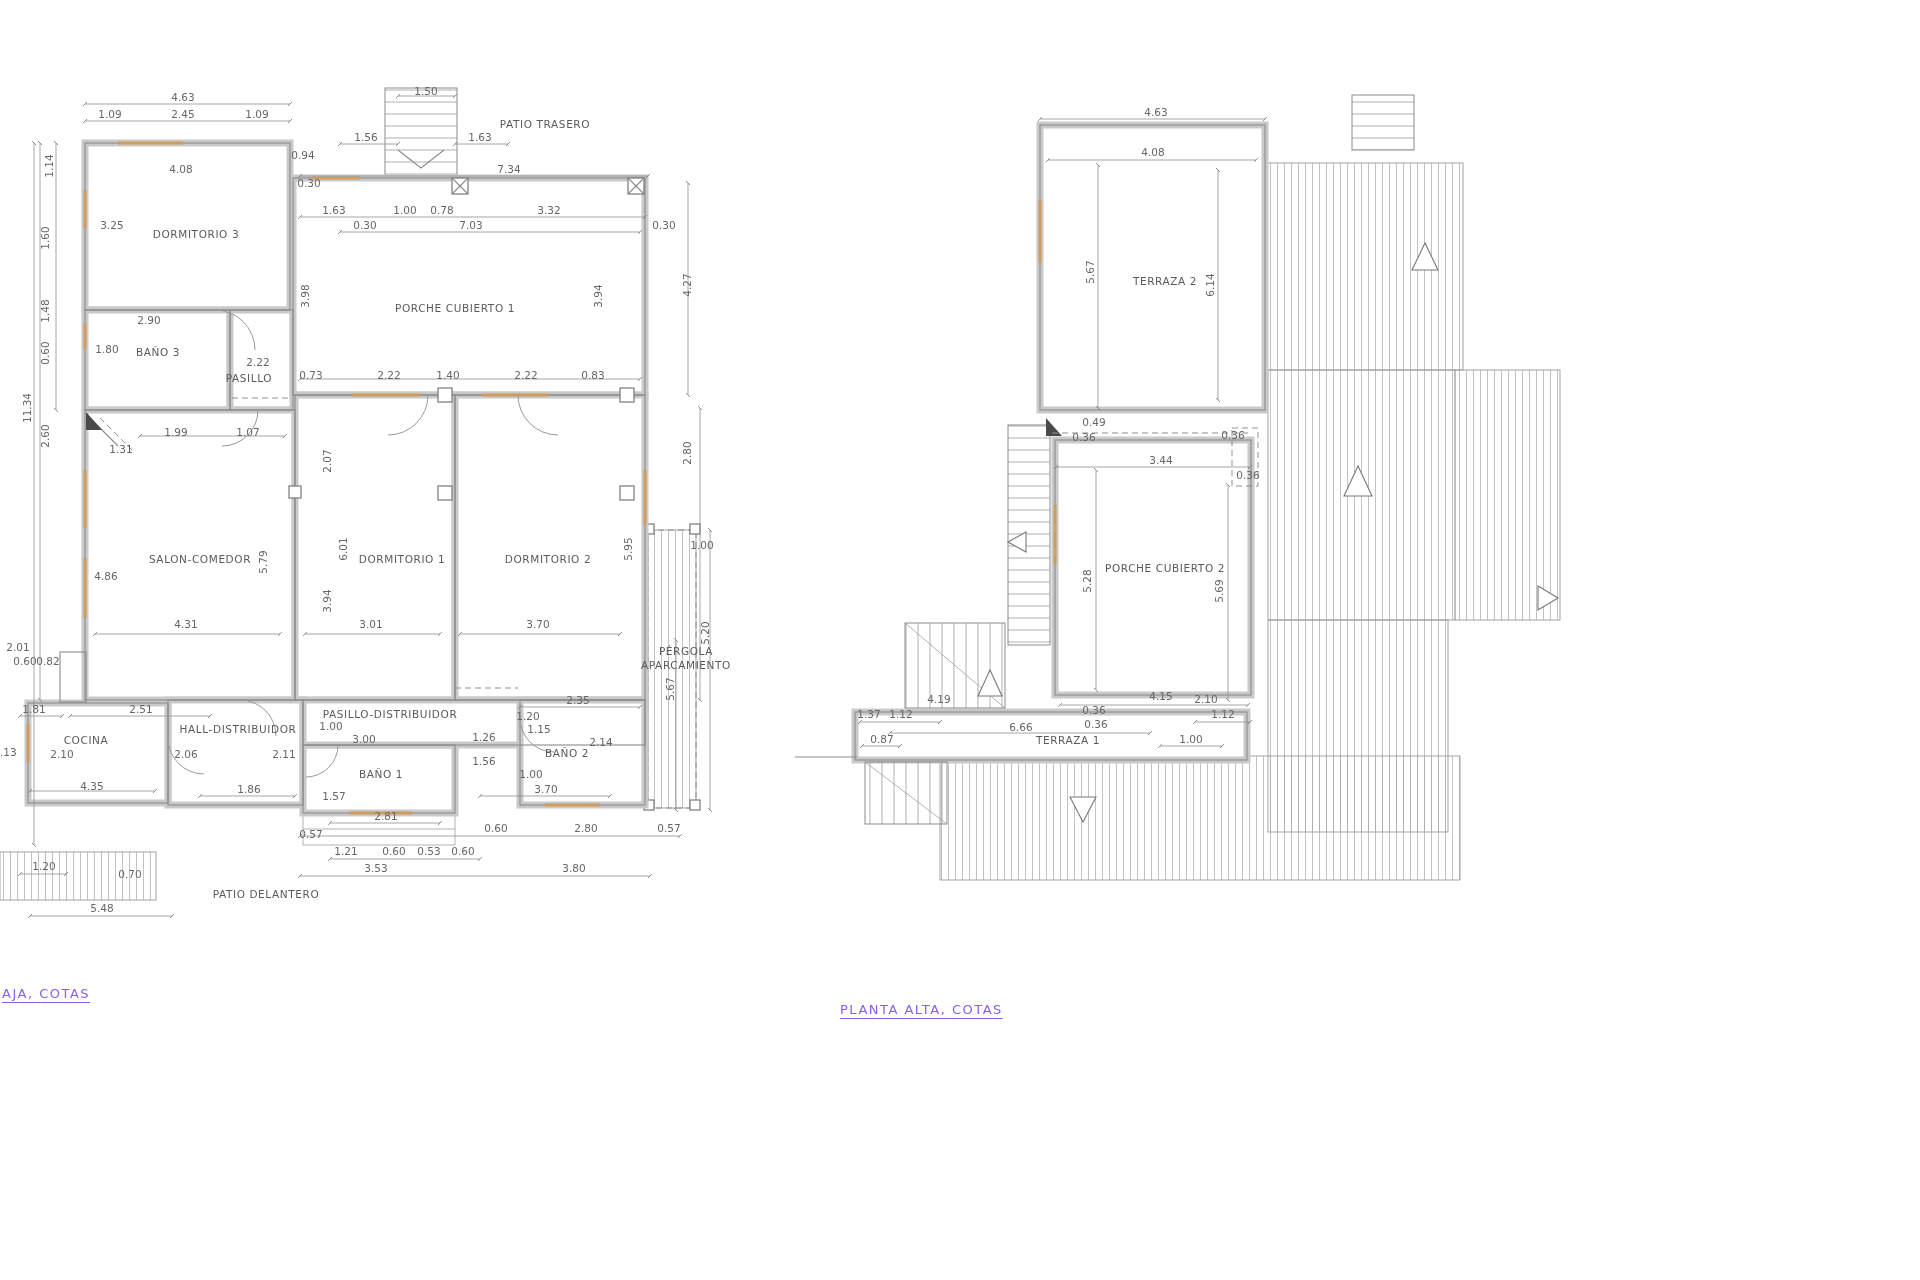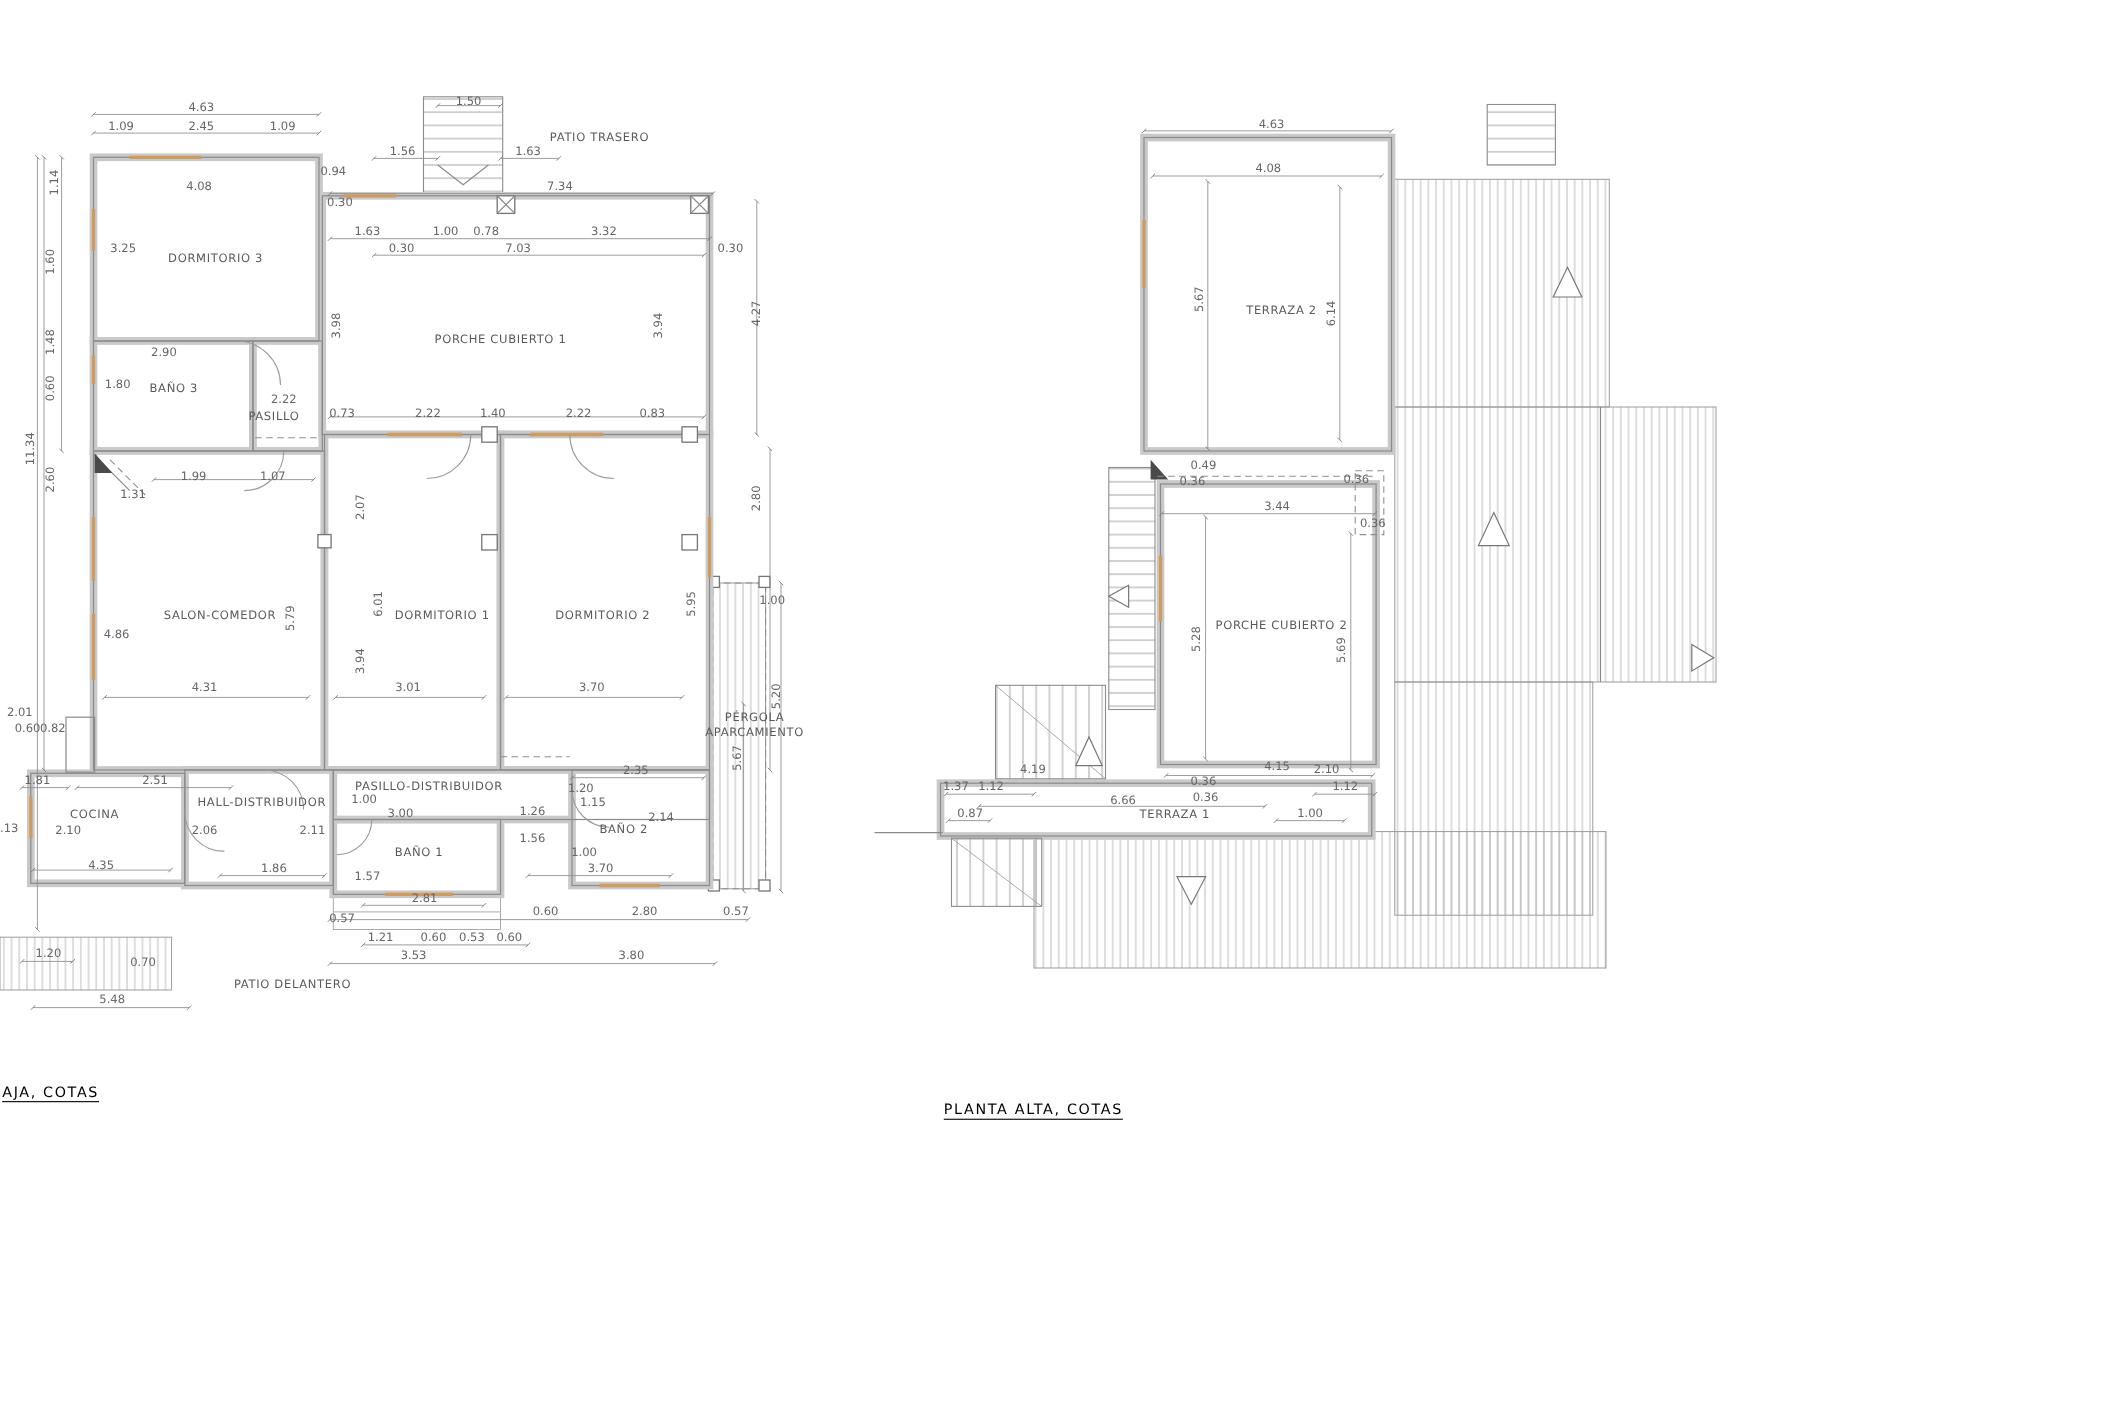--- a/index.html
+++ b/index.html
@@ -16,24 +16,24 @@
   .win{stroke:#cf9c5f;stroke-width:3;}
   .door{fill:none;stroke:#9a9a9a;stroke-width:1;}
   .pillar{fill:#ffffff;stroke:#777;stroke-width:1.2;}
   .tri{fill:#ffffff;stroke:#777;stroke-width:1.1;}
   .blk{fill:#4a4a4a;stroke:none;}
   .hatch{fill:url(#vh);stroke:#9a9a9a;stroke-width:0.9;}
   .treads{fill:url(#hh);stroke:#8b8b8b;stroke-width:1;}
   .vtreads{fill:url(#vv);stroke:#8b8b8b;stroke-width:1;}
   .dimtext{font-size:10.5px;fill:#666;text-anchor:middle;font-family:"DejaVu Sans",sans-serif;}
   .roomtext{font-size:10.5px;fill:#5a5a5a;text-anchor:middle;letter-spacing:.6px;font-family:"DejaVu Sans",sans-serif;}
-  .title{position:absolute;font-size:13px;color:#000000;letter-spacing:1.5px;
+  .title{position:absolute;font-size:13px;color:#8b5cf6;letter-spacing:1.5px;
          text-decoration:underline;text-underline-offset:4px;white-space:nowrap;}
   .title.left{left:2px;top:986px;}
-  .title.right{left:858px;top:1002px;}
+  .title.right{left:840px;top:1002px;}
 </style>
 </head>
 <body>
 
 <div class="sheet">
 
 <svg width="1920" height="1280" viewBox="0 0 1920 1280">
   <defs>
     <pattern id="vh" width="7" height="7" patternUnits="userSpaceOnUse">
       <line x1="3.5" y1="0" x2="3.5" y2="7" stroke="#a8a8a8" stroke-width="0.7"></line>

